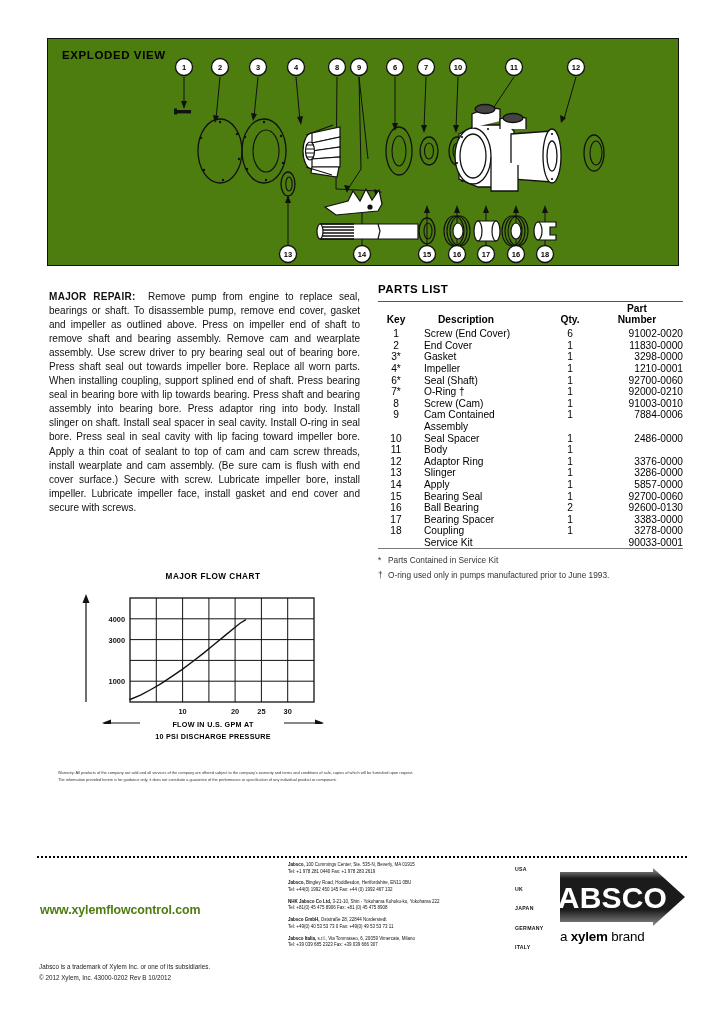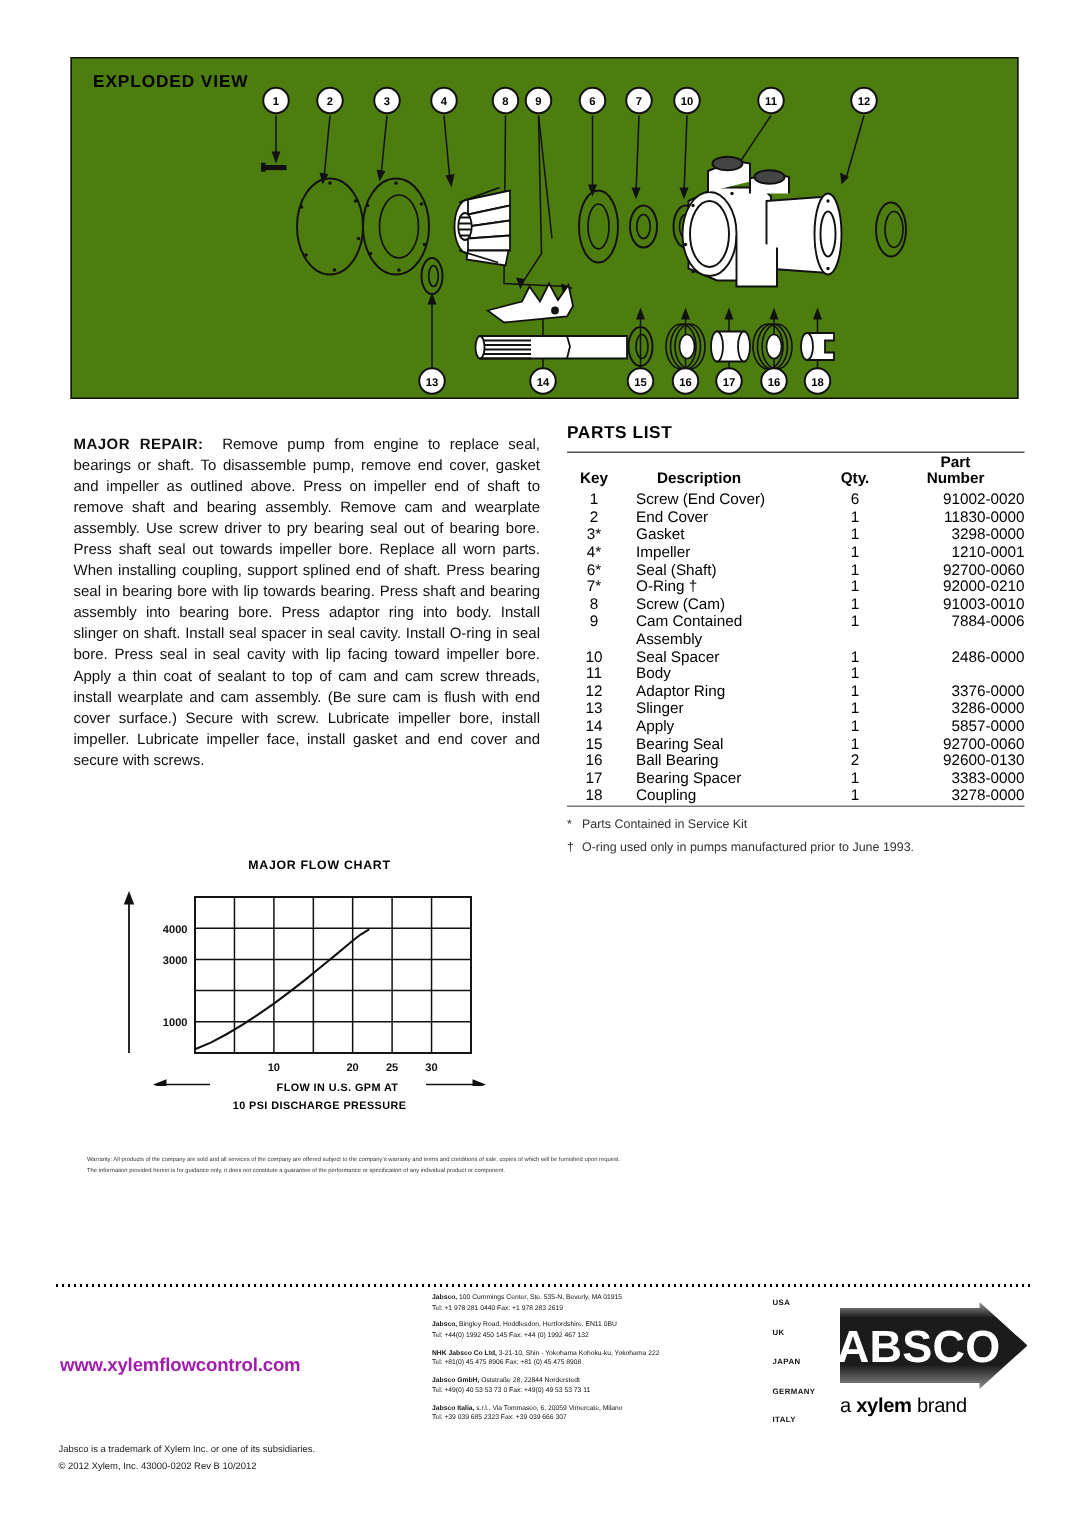--- a/index.html
+++ b/index.html
@@ -67,21 +67,21 @@
     letter-spacing: .5px;
   }
   .chart-xlabel1, .chart-xlabel2 {
     position: absolute;
     width: 290px;
     text-align: center;
     font-size: 7.2px;
     font-weight: bold;
     letter-spacing: .3px;
   }
-  .chart-xlabel1 { top: 148px; left: 12px; }
+  .chart-xlabel1 { top: 148px; left: 0; }
   .chart-xlabel2 { top: 160px; left: 0; }
   .chart-svg { position: absolute; left: 0; top: 12px; }
   .tick-lbl { font-size: 7.4px; font-weight: bold; font-family: "Liberation Sans", sans-serif; }
 
   
   .parts-col {
     position: absolute;
     left: 378px; top: 283px;
     width: 305px;
   }
@@ -613,37 +613,43 @@
             <td class="c-desc">Bearing Spacer</td>
             <td class="c-qty">1</td>
             <td class="c-pn">3383-0000</td>
           </tr>
           <tr>
             <td class="c-key">18</td>
             <td class="c-desc">Coupling</td>
             <td class="c-qty">1</td>
             <td class="c-pn">3278-0000</td>
           </tr>
+          <tr>
+            <td class="c-key"></td>
+            <td class="c-desc" style="padding-left: 10px;">Service Kit</td>
+            <td class="c-qty"></td>
+            <td class="c-pn">90033-0001</td>
+          </tr>
         </tbody>
     </table>
     <hr class="rule-thin">
     <div class="notes" id="parts-notes">
         <div><span class="note-mark">*</span><span>Parts Contained in Service Kit</span></div>
         <div><span class="note-mark">†</span><span>O-ring used only in pumps manufactured prior to June 1993.</span></div>
       </div>
   </div>
 
   <div class="warranty">
     <div>Warranty: All products of the company are sold and all services of the company are offered subject to the company's warranty and terms and conditions of sale, copies of which will be furnished upon request.</div>
     <div>The information provided herein is for guidance only, it does not constitute a guarantee of the performance or specification of any individual product or component.</div>
   </div>
 
   <div class="dots-line"></div>
 
-  <a class="website" href="#" style="color:#a21caf;text-decoration:none;">www.xylemflowcontrol.com</a>
+  <a class="website" href="#" style="color:#4d7c0f;text-decoration:none;">www.xylemflowcontrol.com</a>
 
   <div class="legal">
     <div>Jabsco is a trademark of Xylem Inc. or one of its subsidiaries.</div>
     <div>© 2012  Xylem, Inc.    43000-0202   Rev B 10/2012</div>
   </div>
 
   <div class="contacts" id="contacts-list">
       <div class="contact-block"><span class="org">Jabsco,</span><span> 100 Cummings Center, Ste. 535-N, Beverly, MA 01915</span><span class="tel">Tel:  +1 978 281 0440      Fax:  +1 978 283 2619</span></div>
       <div class="contact-block"><span class="org">Jabsco,</span><span> Bingley Road, Hoddlesdon, Hertfordshire, EN11 0BU</span><span class="tel">Tel:  +44(0) 1992 450 145       Fax:  +44 (0) 1992 467 132</span></div>
       <div class="contact-block"><span class="org">NHK Jabsco Co Ltd,</span><span> 3-21-10, Shin - Yokohama Kohoku-ku, Yokohama 222</span><span class="tel">Tel:  +81(0) 45 475 8906      Fax:  +81 (0) 45 475 8908</span></div>

